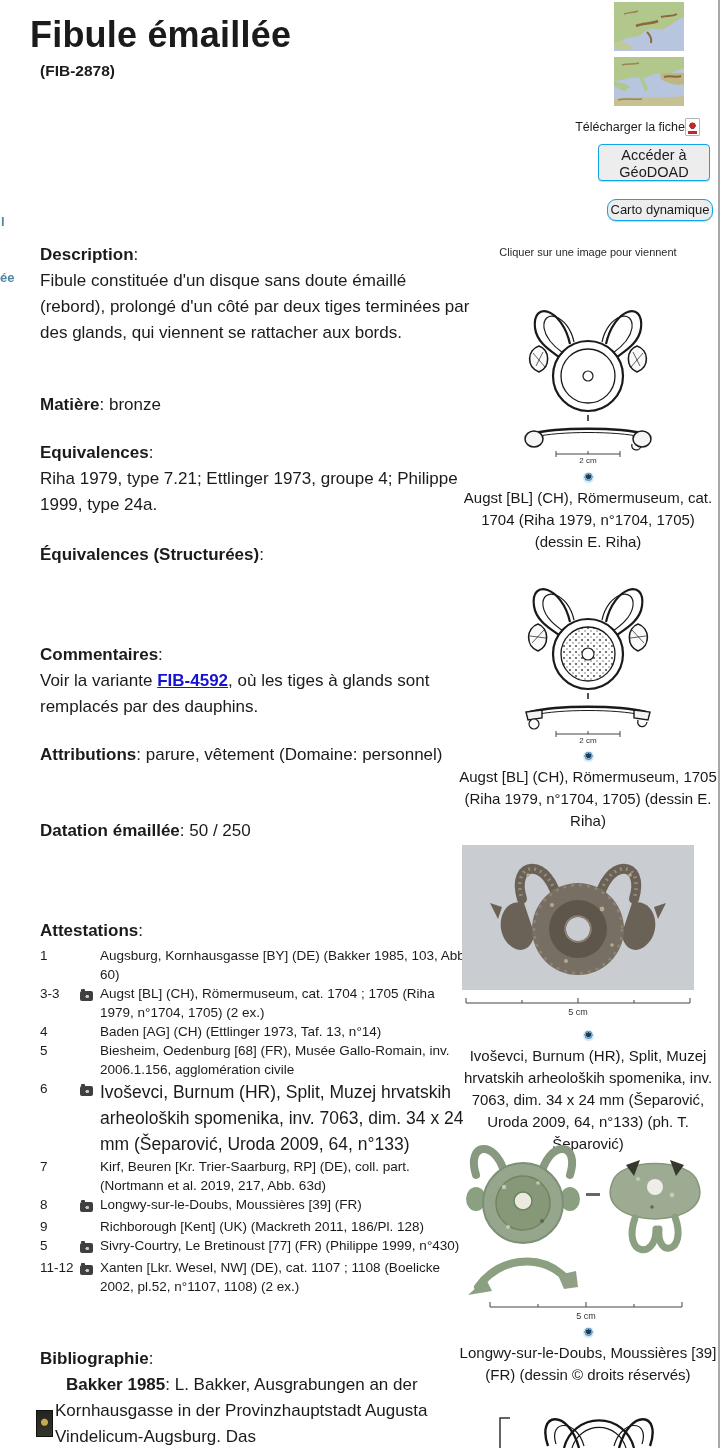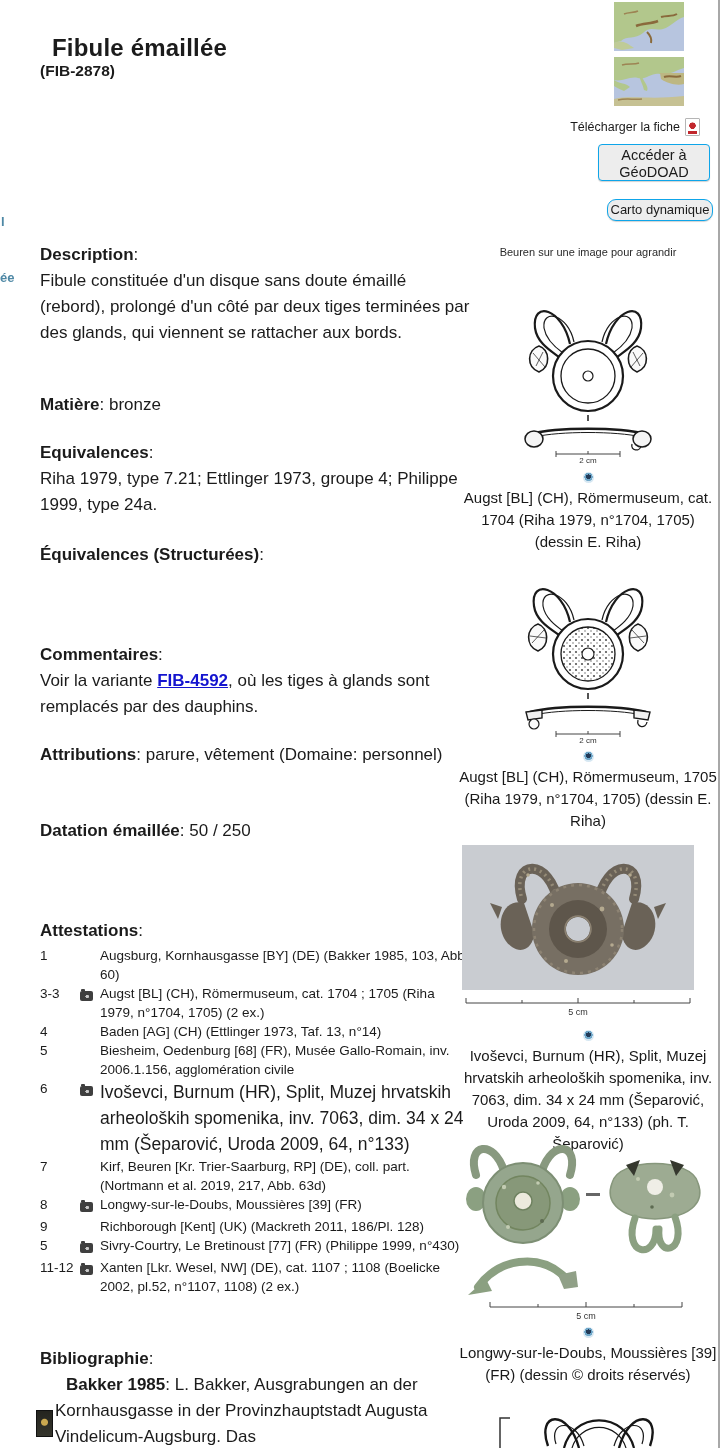--- a/index.html
+++ b/index.html
@@ -1,25 +1,25 @@
 <!DOCTYPE html>
 <html><head>
 <meta charset="utf-8">
 <style>
   html,body{margin:0;padding:0;background:#fff;}
   #page{position:relative;width:720px;height:1448px;background:#fff;overflow:hidden;
         font-family:"Liberation Sans",sans-serif;color:#1b1b1b;}
   .abs{position:absolute;}
   
-  .title{left:52px;top:14px;font-size:24px;font-weight:bold;letter-spacing:.2px;margin-top:20px;}
+  .title{left:30px;top:14px;font-size:36px;font-weight:bold;letter-spacing:.2px;}
   .code{left:40px;top:62px;font-size:15.5px;font-weight:bold;}
   .frag{color:#4e88a5;font-size:13px;font-weight:bold;}
   
   .map{left:614px;width:70px;height:49px;cursor:pointer;}
-  .dl-row{left:570px;top:118px;width:130px;display:flex;justify-content:flex-end;align-items:center;gap:5px;
+  .dl-row{left:570px;top:118px;width:130px;display:flex;justify-content:flex-end;align-items:center;
           font-size:12.5px;color:#1b1b1b;cursor:pointer;}
   .pdf{width:13px;height:16px;border:1px solid #b5b5b5;border-radius:1px;display:inline-block;position:relative;
        background:radial-gradient(circle at 50% 42%, #c1272d 0 3px, rgba(0,0,0,0) 3.5px),
                   linear-gradient(#c1272d 0 0) 50% 92%/9px 3px no-repeat,#fff;}
   .btn{position:absolute;background:#ededed;border:1px solid #0ea5e9;color:#1b1b1b;text-align:center;
        box-shadow:0 1px 1px rgba(0,0,0,.18);cursor:pointer;}
   .btn-geodoad{left:598px;top:144px;width:110px;height:33px;border-radius:4px;font-size:14.5px;line-height:16.5px;padding-top:2px;}
   .btn-carto{left:607px;top:199px;width:104px;height:20px;border-radius:9px;font-size:13px;line-height:20px;}
   
   .sec{left:40px;width:432px;font-size:17px;line-height:26px;}
@@ -177,21 +177,21 @@
       <div class="att-text">Xanten [Lkr. Wesel, NW] (DE), cat. 1107 ; 1108 (Boelicke 2002, pl.52, n°1107, 1108) (2 ex.)</div>
     </div>
   </div>
 
   <div class="abs bib">
     <span class="lbl">Bibliographie</span><span>:</span>
     <p><span class="lbl">Bakker 1985</span><span>: L. Bakker, Ausgrabungen an der Kornhausgasse in der Provinzhauptstadt Augusta Vindelicum-Augsburg. Das</span></p>
   </div>
   <div class="abs bib-thumb"></div>
 
-  <div class="abs hint">Beuren sur une image pour agrandir</div>
+  <div class="abs hint">Cliquer sur une image pour viennent</div>
 
   <svg class="abs" style="left:508px;top:286px;" width="160" height="178" viewBox="0 0 160 178">
     <g stroke="#1a1a1a" fill="none">
       <g id="f1half">
         <path d="M62 58 C54 22 24 14 27 42 C29 57 43 65 51 71" stroke-width="2.2"></path>
         <path d="M66 56 C60 28 34 22 36 42 C38 54 48 62 55 67" stroke-width="1.2"></path>
         <path d="M31 60 C19 64 18 81 31 86 C43 81 42 64 31 60 Z" fill="#fafafa" stroke-width="1.6"></path>
         <path d="M25 67 L37 81 M28 80 L35 66" stroke-width=".7"></path>
       </g>
       <use href="#f1half" transform="translate(160,0) scale(-1,1)"></use>

